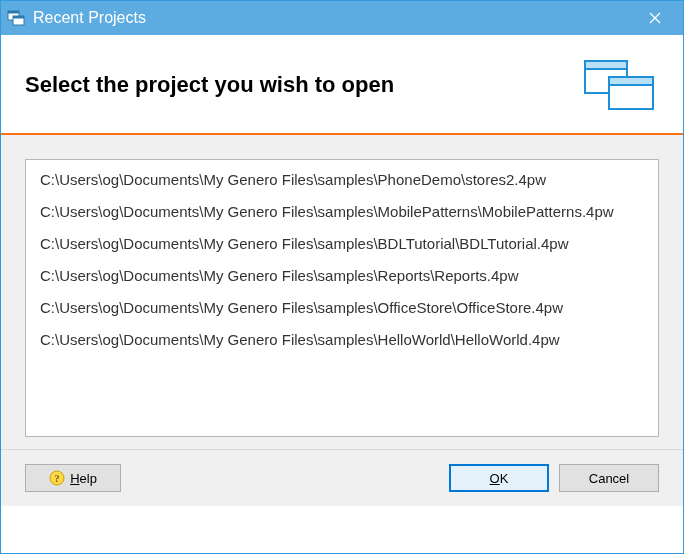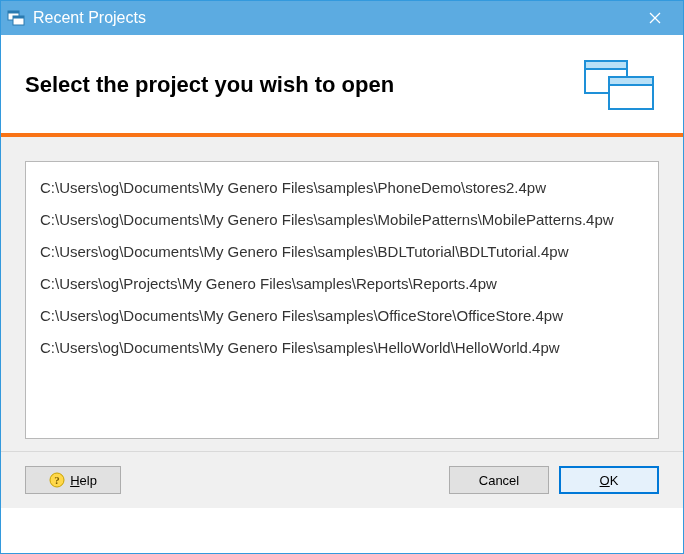--- a/index.html
+++ b/index.html
@@ -44,41 +44,41 @@
       display: flex;
       align-items: center;
       justify-content: center;
       cursor: pointer;
     }
     .header-area {
       background: #ffffff;
       padding: 22px 24px 20px 24px;
       display: flex;
       align-items: center;
-      border-bottom: 4px solid #f97316;
+      border-bottom: 2px solid #f97316;
     }
     .header-area h1 {
       flex: 1;
       font-size: 22px;
       font-weight: 700;
       color: #000;
     }
     .header-icon {
       width: 80px;
       height: 56px;
     }
     .body-area {
       background: #f0f0f0;
       padding: 24px 24px 12px 24px;
     }
     .listbox {
       background: #ffffff;
       border: 1px solid #b8b8b8;
       height: 278px;
-      padding: 10px 4px;
+      padding: 4px 4px;
       overflow: hidden;
     }
     .list-item {
       padding: 4px 10px;
       font-size: 15px;
       color: #333;
       white-space: nowrap;
       overflow: hidden;
       text-overflow: ellipsis;
       cursor: pointer;
@@ -163,36 +163,36 @@
       <rect x="30" y="20" width="44" height="8" fill="#b8e0f7" stroke="#1e90d8" stroke-width="2"></rect>
     </svg>
   </div>
 </div>
 
 <div class="body-area">
   <div class="listbox">
     <div class="list-item">C:\Users\og\Documents\My Genero Files\samples\PhoneDemo\stores2.4pw</div>
     <div class="list-item">C:\Users\og\Documents\My Genero Files\samples\MobilePatterns\MobilePatterns.4pw</div>
     <div class="list-item">C:\Users\og\Documents\My Genero Files\samples\BDLTutorial\BDLTutorial.4pw</div>
-    <div class="list-item">C:\Users\og\Projects\My Genero Files\samples\Reports\Reports.4pw</div>
+    <div class="list-item">C:\Users\og\Documents\My Genero Files\samples\Reports\Reports.4pw</div>
     <div class="list-item">C:\Users\og\Documents\My Genero Files\samples\OfficeStore\OfficeStore.4pw</div>
     <div class="list-item">C:\Users\og\Documents\My Genero Files\samples\HelloWorld\HelloWorld.4pw</div>
   </div>
 </div>
 
 <div class="footer-area">
   <button class="btn help-btn">
     <span class="help-icon">
       <svg width="16" height="16" viewBox="0 0 16 16">
         <circle cx="8" cy="8" r="7" fill="#ffd84a" stroke="#c9a200" stroke-width="1"></circle>
         <text x="8" y="12" text-anchor="middle" font-size="11" font-family="Georgia" font-weight="bold" fill="#7a5c00">?</text>
       </svg>
     </span>
     <span><span class="mnemonic">H</span>elp</span>
   </button>
   <span class="spacer"></span>
+  <button class="btn default">
+    <span><span class="mnemonic">O</span>K</span>
+  </button>
   <button class="btn">
     <span>Cancel</span>
-  </button>
-  <button class="btn default">
-    <span><span class="mnemonic">O</span>K</span>
   </button>
 </div>
 
 </body></html>

